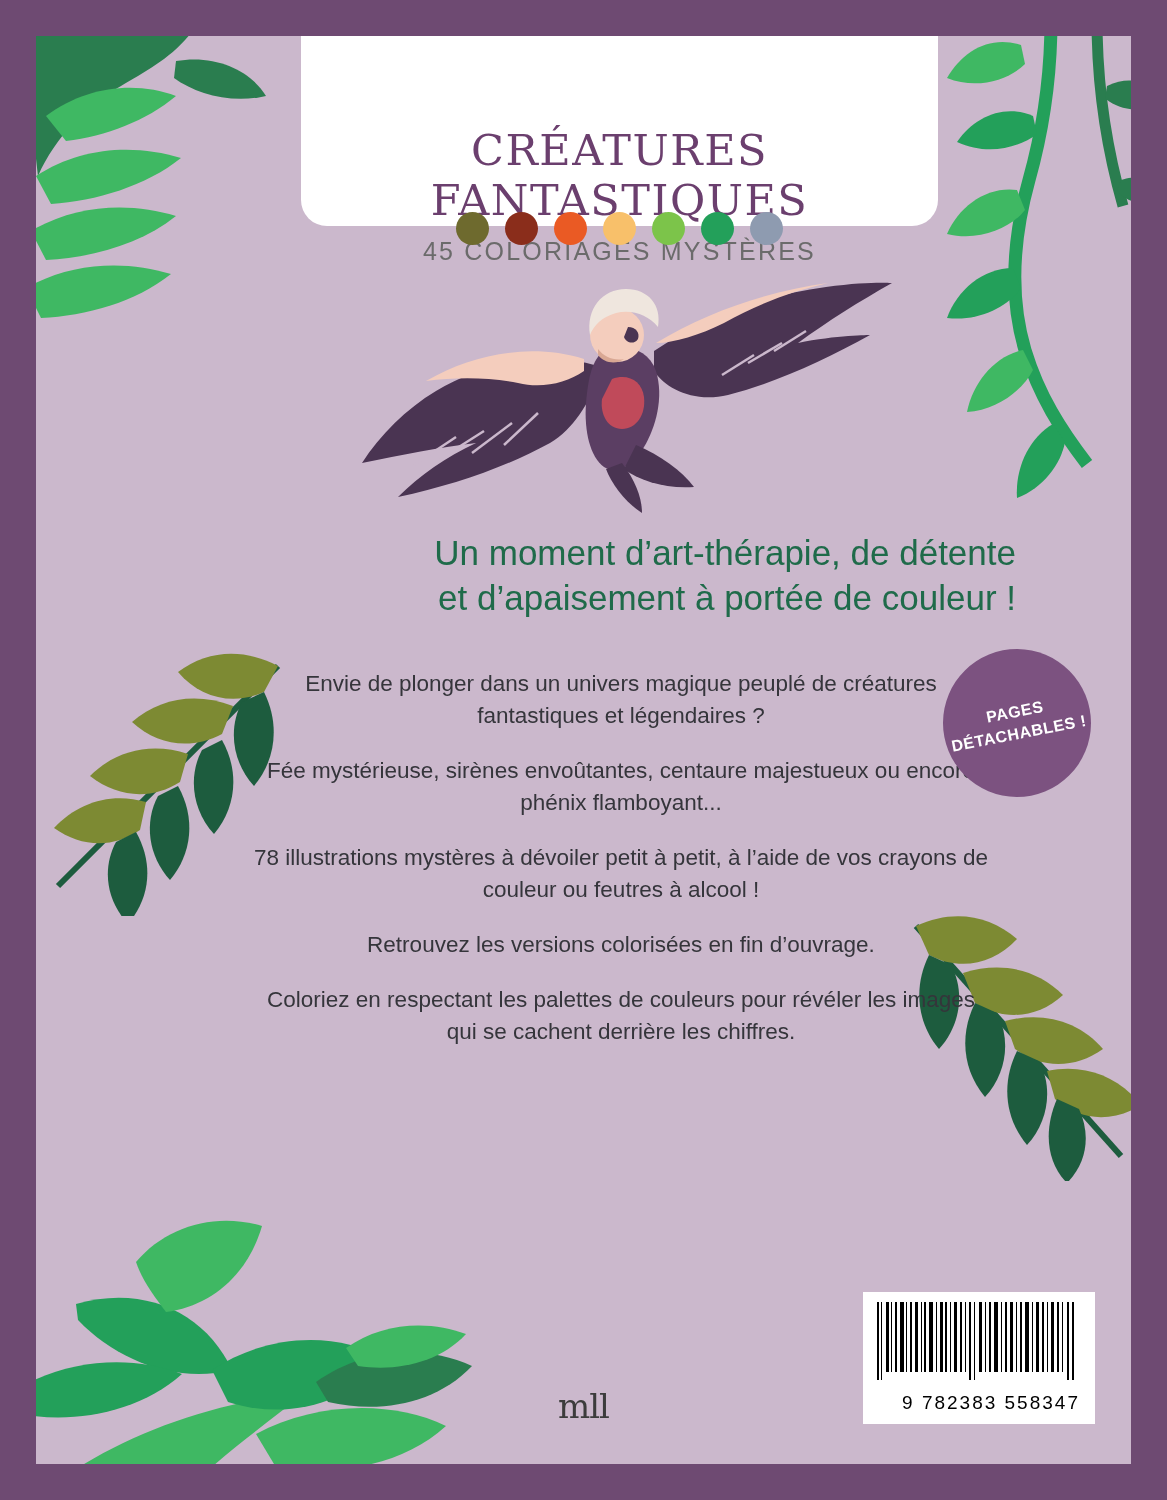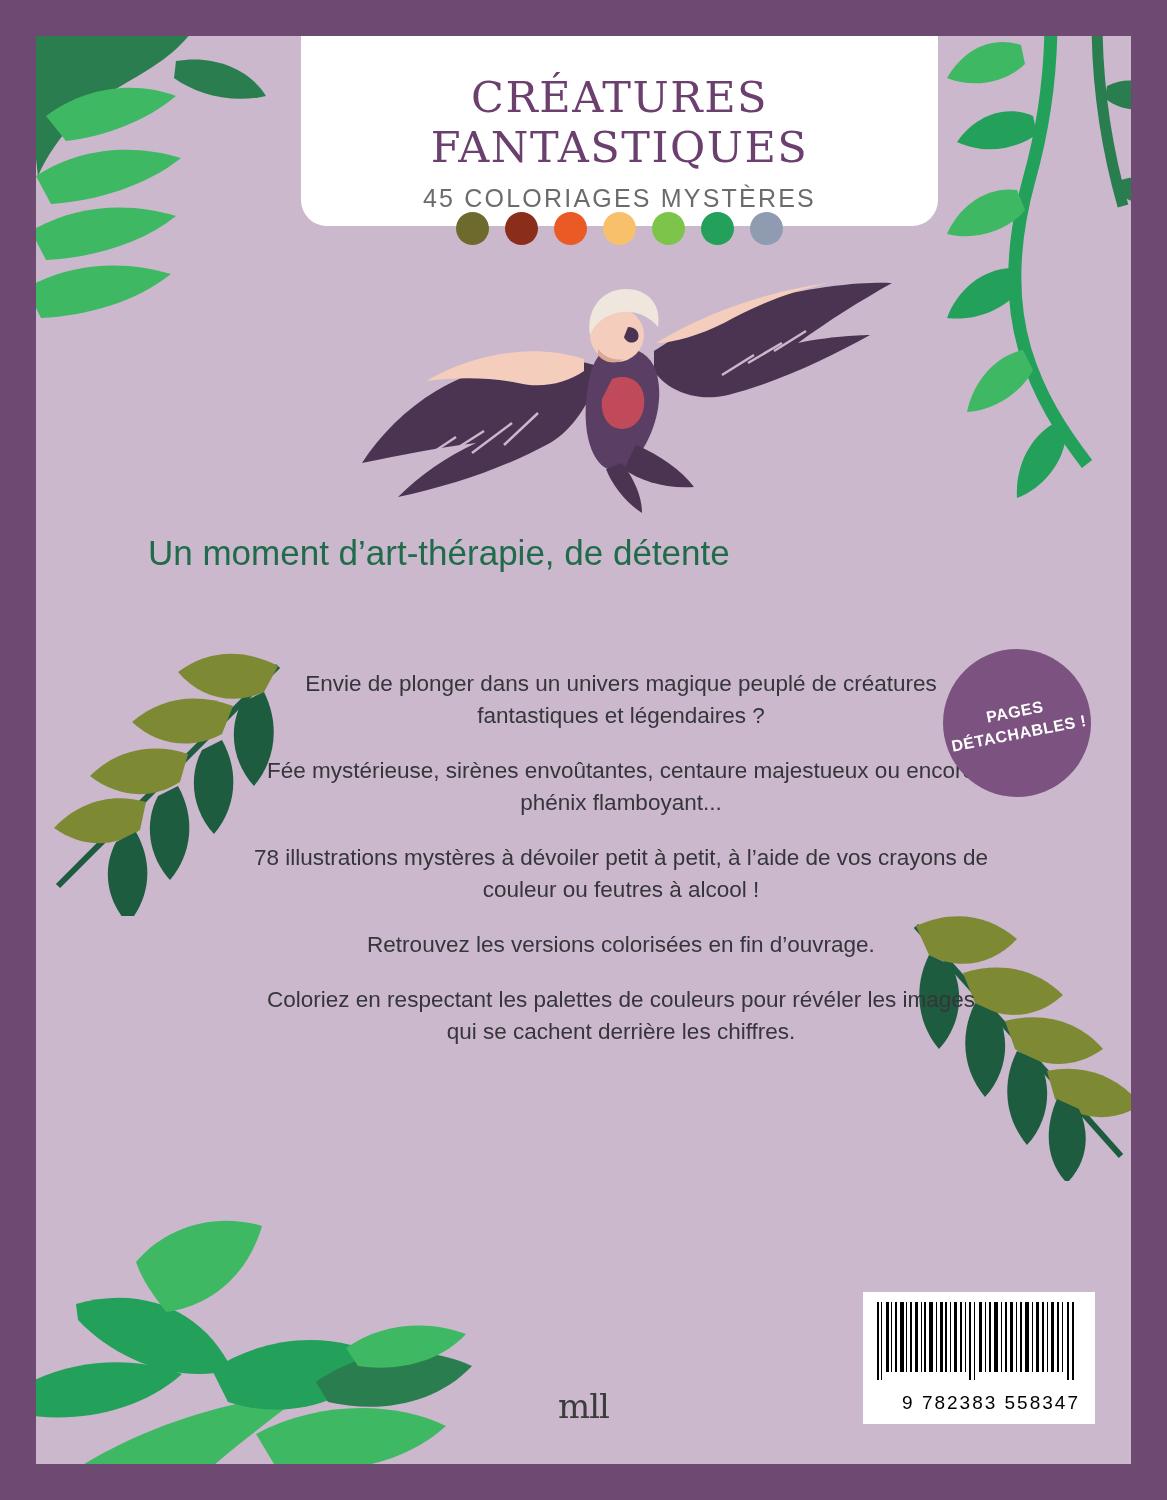--- a/index.html
+++ b/index.html
@@ -41,21 +41,21 @@
     top: 0;
     width: 637px;
     height: 190px;
     background: #ffffff;
     border-bottom-left-radius: 26px;
     border-bottom-right-radius: 26px;
     text-align: center;
     z-index: 20;
   }
   .title-main {
-    margin-top: 36px;
+    margin-top: 89px;
     font-family: "DejaVu Serif", serif;
     font-size: 43px;
     letter-spacing: 1.5px;
     color: #6b3f6e;
     font-weight: normal;
   }
   .title-sub {
     margin-top: 12px;
     font-family: "Liberation Sans", sans-serif;
     font-size: 25px;
@@ -82,24 +82,24 @@
     left: 300px;
     top: 195px;
     width: 560px;
     height: 290px;
     z-index: 5;
   }
 
   
   .headline {
     position: absolute;
-    left: 112px;
+    left: 120px;
     top: 495px;
     width: 860px;
-    text-align: left;
+    text-align: right;
     color: #1f6b4a;
     font-size: 35px;
     line-height: 1.28;
     font-family: "Liberation Sans", sans-serif;
     z-index: 10;
   }
 
   
   .body-copy {
     position: absolute;
@@ -290,20 +290,21 @@
       <path d="M286 232 C300 250 306 268 306 282 C290 272 276 254 270 238 Z" fill="#4a3452"></path>
 
       <circle cx="281" cy="104" r="27" fill="#f4cdbd"></circle>
       <path d="M254 104 C250 78 266 58 290 58 C312 58 326 74 322 96 C312 84 296 78 280 82 C266 86 258 94 254 104 Z" fill="#efe6de"></path>
       <path d="M292 96 C300 96 304 102 302 108 C298 114 290 112 288 106 Z" fill="#4a3452"></path>
       <path d="M262 118 C268 126 278 130 288 128 C280 134 268 132 262 124 Z" fill="#d9a894"></path>
     </svg>
 
     <div class="headline" style="color: rgb(31, 107, 74);">
       <div>Un moment d’art-thérapie, de détente</div>
+      <div>et d’apaisement à portée de couleur !</div>
     </div>
 
     <div class="body-copy">
       <p>Envie de plonger dans un univers magique peuplé de créatures fantastiques et légendaires ?</p>
       <p>Fée mystérieuse, sirènes envoûtantes, centaure majestueux ou encore phénix flamboyant...</p>
       <p>78 illustrations mystères à dévoiler petit à petit, à l’aide de vos crayons de couleur ou feutres à alcool !</p>
       <p>Retrouvez les versions colorisées en fin d’ouvrage.</p>
       <p>Coloriez en respectant les palettes de couleurs pour révéler les images qui se cachent derrière les chiffres.</p>
     </div>
 

